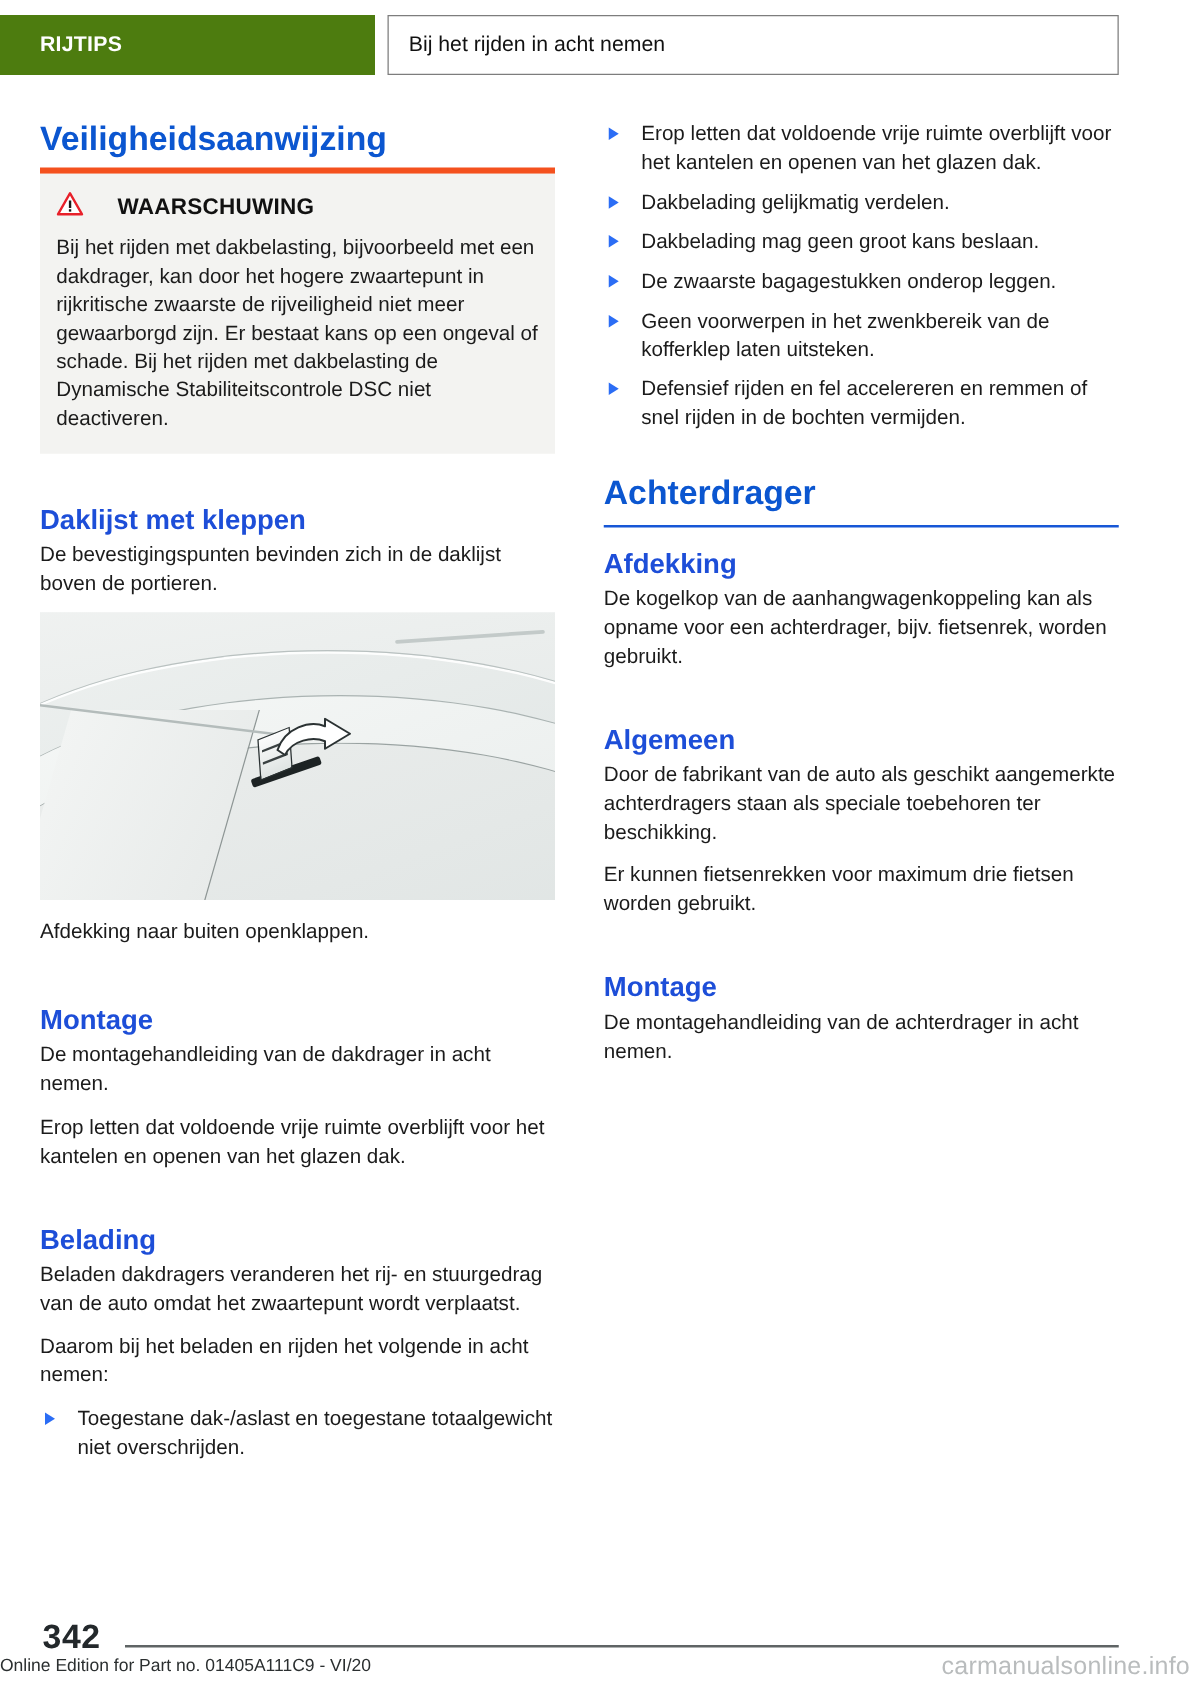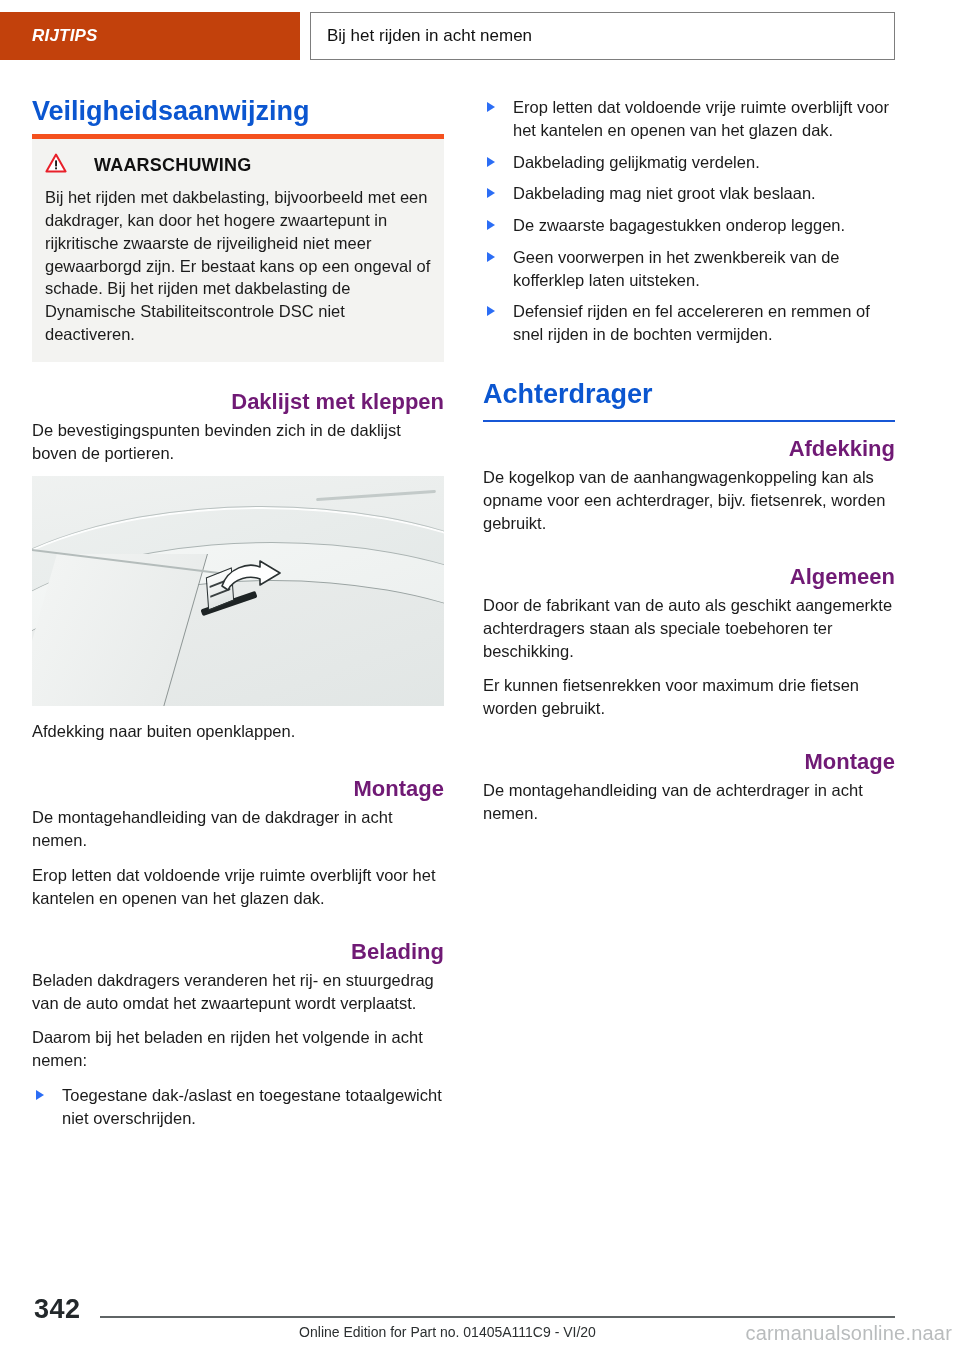--- a/index.html
+++ b/index.html
@@ -23,23 +23,22 @@
     left: 0;
     width: 960px;
     height: 48px;
   }
   .header-tab {
     position: absolute;
     top: 0;
     left: 0;
     width: 300px;
     height: 48px;
-    background: #c2410c;
+    background: #4d7c0f;
     box-sizing: border-box;
-    font-style: italic;
   }
   .header-tab-label {
     position: absolute;
     left: 32px;
     top: 14px;
     font-size: 17px;
     font-weight: bold;
     color: #ffffff;
     letter-spacing: 0.2px;
   }
@@ -79,24 +78,23 @@
     line-height: 1.12;
   }
   h1.chapter.blue-rule {
     border-bottom: 2px solid #1757d6;
     padding-bottom: 11px;
     margin-bottom: 14px;
   }
   h2.section {
     font-size: 22px;
     font-weight: bold;
-    color: #701a75;
-    margin: 3px 0 5px 0;
+    color: #1d4ed8;
+    margin: 16px 0 5px 0;
     line-height: 1.15;
-    text-align: right;
   }
   .orange-rule {
     height: 5px;
     background: #f4511e;
     margin: 2px 0 0 0;
     width: 100%;
   }
 
   
   .warnbox {
@@ -284,21 +282,21 @@
     top: 34px;
     width: 795px;
     height: 2px;
     background: #5f6465;
   }
   .footer-note {
     position: absolute;
     left: 0;
     top: 42px;
     width: 895px;
-    text-align: center;
+    text-align: left;
     font-size: 14px;
     color: #2b2f30;
   }
   .watermark {
     position: absolute;
     right: 8px;
     top: 40px;
     font-size: 20px;
     color: #b9bcbd;
     letter-spacing: 0.2px;
@@ -386,21 +384,21 @@
     <li>
       <span class="tri"></span>
       <span>Erop letten dat voldoende vrije ruimte overblijft voor het kantelen en openen van het glazen dak.</span>
     </li>
     <li>
       <span class="tri"></span>
       <span>Dakbelading gelijkmatig verdelen.</span>
     </li>
     <li>
       <span class="tri"></span>
-      <span>Dakbelading mag niet groot vlak beslaan.</span>
+      <span>Dakbelading mag geen groot kans beslaan.</span>
     </li>
     <li>
       <span class="tri"></span>
       <span>De zwaarste bagagestukken onderop leggen.</span>
     </li>
     <li>
       <span class="tri"></span>
       <span>Geen voorwerpen in het zwenkbereik van de kofferklep laten uitsteken.</span>
     </li>
     <li>
@@ -426,14 +424,14 @@
 
   <h2 class="section">Montage</h2>
   <p class="body">De montagehandleiding van de achterdrager in acht nemen.</p>
 
 </div>
 
 <div class="footer">
   <span class="page-number">342</span>
   <div class="footer-rule"></div>
   <div class="footer-note">Online Edition for Part no. 01405A111C9 - VI/20</div>
-  <div class="watermark">carmanualsonline.naar</div>
+  <div class="watermark">carmanualsonline.info</div>
 </div>
 
 </body></html>

